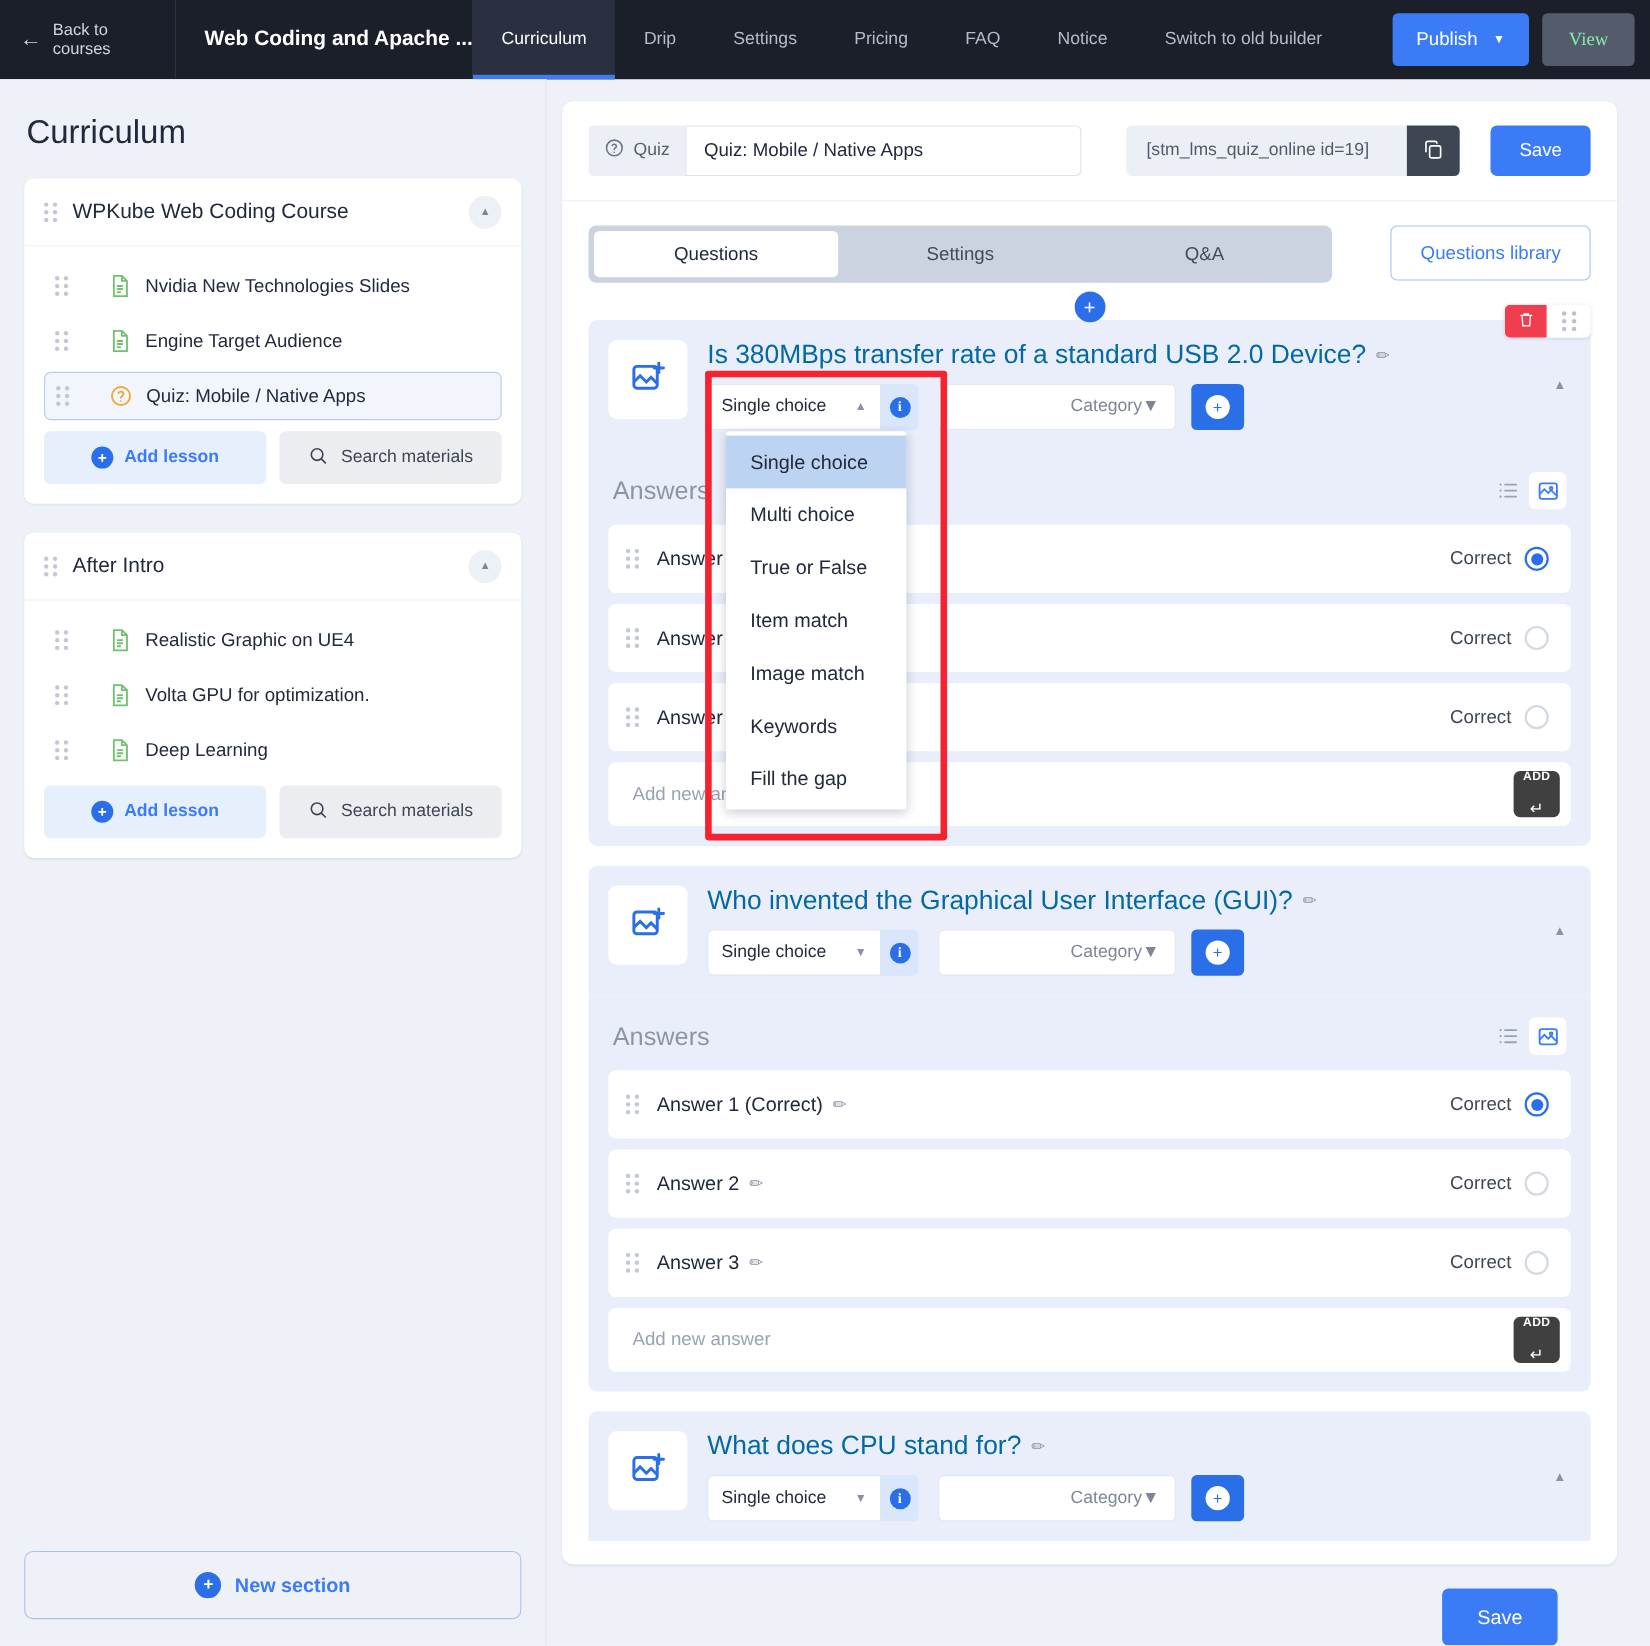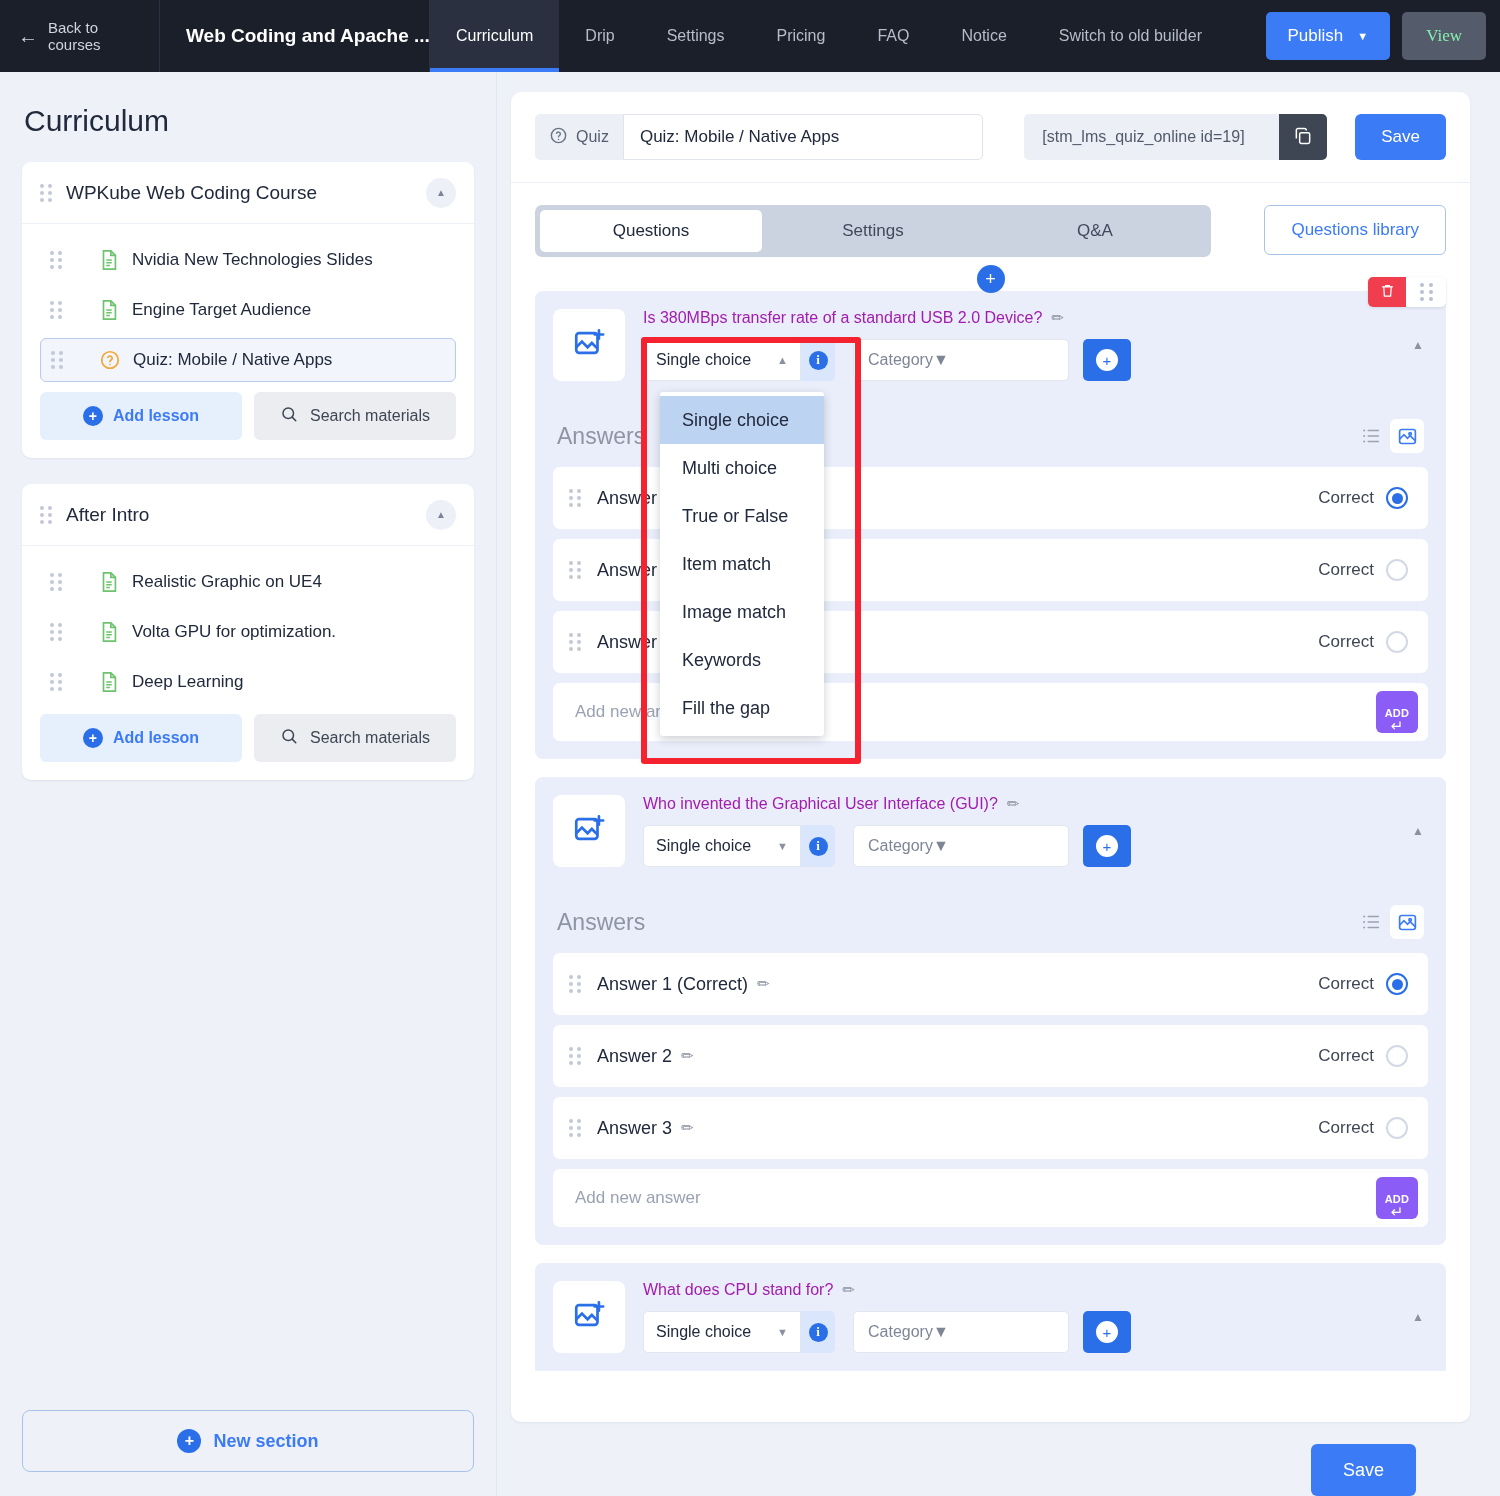--- a/index.html
+++ b/index.html
@@ -195,41 +195,41 @@
   .q-header {
     background: #eaeefa; border-radius: 8px 8px 0 0; padding: 18px 18px 18px 18px;
     display: flex; gap: 18px; position: relative;
   }
   .q-thumb {
     width: 72px; height: 72px; background: #fff; border-radius: 8px;
     display: flex; align-items: center; justify-content: center; flex: none;
   }
   .q-main { flex: 1; }
   .q-title-row { display: flex; align-items: center; gap: 9px; margin-bottom: 12px; }
-  .q-title { font-size: 16px; color: #a21caf; }
+  .q-title { font-size: 24px; color: #0369a1; }
   .pencil { font-size: 15px; color: #8a91a0; cursor: pointer; }
   .q-controls { display: flex; align-items: center; gap: 0; }
   .q-select {
     height: 42px; min-width: 158px; background: #fff; border: 1px solid #e2e6ef;
     border-radius: 5px 0 0 5px; display: flex; align-items: center; padding: 0 12px;
     font-size: 16px; color: #21293c; cursor: pointer; justify-content: space-between;
   }
   .q-select .cav { color: #8a91a0; font-size: 11px; margin-left: 20px; }
   .info-badge {
     width: 34px; height: 42px; background: #d9e6fb; display: flex; align-items: center;
     justify-content: center; border-radius: 0 5px 5px 0; cursor: pointer;
   }
   .info-dot {
     width: 19px; height: 19px; border-radius: 50%; background: #2b6fe8; color: #fff;
     font-size: 13px; font-weight: bold; display: flex; align-items: center;
     justify-content: center; font-family: "Liberation Serif", serif;
   }
   .cat-select {
     height: 42px; width: 216px; background: #fff; border: 1px solid #e2e6ef;
-    border-radius: 5px; display: flex; align-items: center; justify-content: flex-start;
+    border-radius: 5px; display: flex; align-items: center; justify-content: flex-end;
     padding: 0 14px; font-size: 16px; color: #7e8696; cursor: pointer; margin-left: 18px;
   }
   .cat-add-btn {
     width: 48px; height: 42px; background: #2b6fe8; border: none; border-radius: 5px;
     margin-left: 14px; display: flex; align-items: center; justify-content: center;
     cursor: pointer;
   }
   .cat-add-inner {
     width: 22px; height: 22px; border-radius: 50%; background: #fff; color: #2b6fe8;
     display: flex; align-items: center; justify-content: center; font-size: 15px; line-height: 1;
@@ -287,23 +287,23 @@
   .add-answer-row {
     background: #fff; border-radius: 7px; height: 58px; display: flex; align-items: center;
     padding: 0 10px 0 22px; margin-top: 4px;
   }
   .add-answer-input {
     flex: 1; border: none; outline: none; font-size: 17px; color: #21293c;
     font-family: "Liberation Sans", sans-serif; background: transparent;
   }
   .add-answer-input::placeholder { color: #9aa2b2; }
   .add-btn {
-    width: 42px; height: 42px; background: #8b5cf6; border: none; border-radius: 6px;
+    width: 42px; height: 42px; background: #404040; border: none; border-radius: 6px;
     color: #fff; display: flex; flex-direction: column; align-items: center;
-    justify-content: flex-end; cursor: pointer; line-height: 1;
+    justify-content: space-between; cursor: pointer; line-height: 1;
   }
   .add-btn .add-txt { font-size: 11px; font-weight: bold; letter-spacing: .3px; }
   .add-btn .add-enter { font-size: 15px; margin-top: -1px; }
 
   .main-save-row { display: flex; justify-content: flex-end; padding: 22px 54px 0 0; }
   .btn-save-bottom {
     height: 52px; background: #3b7bf6; color: #fff; border: none; border-radius: 6px;
     padding: 0 32px; font-size: 18px; cursor: pointer;
     font-family: "Liberation Sans", sans-serif;
   }

